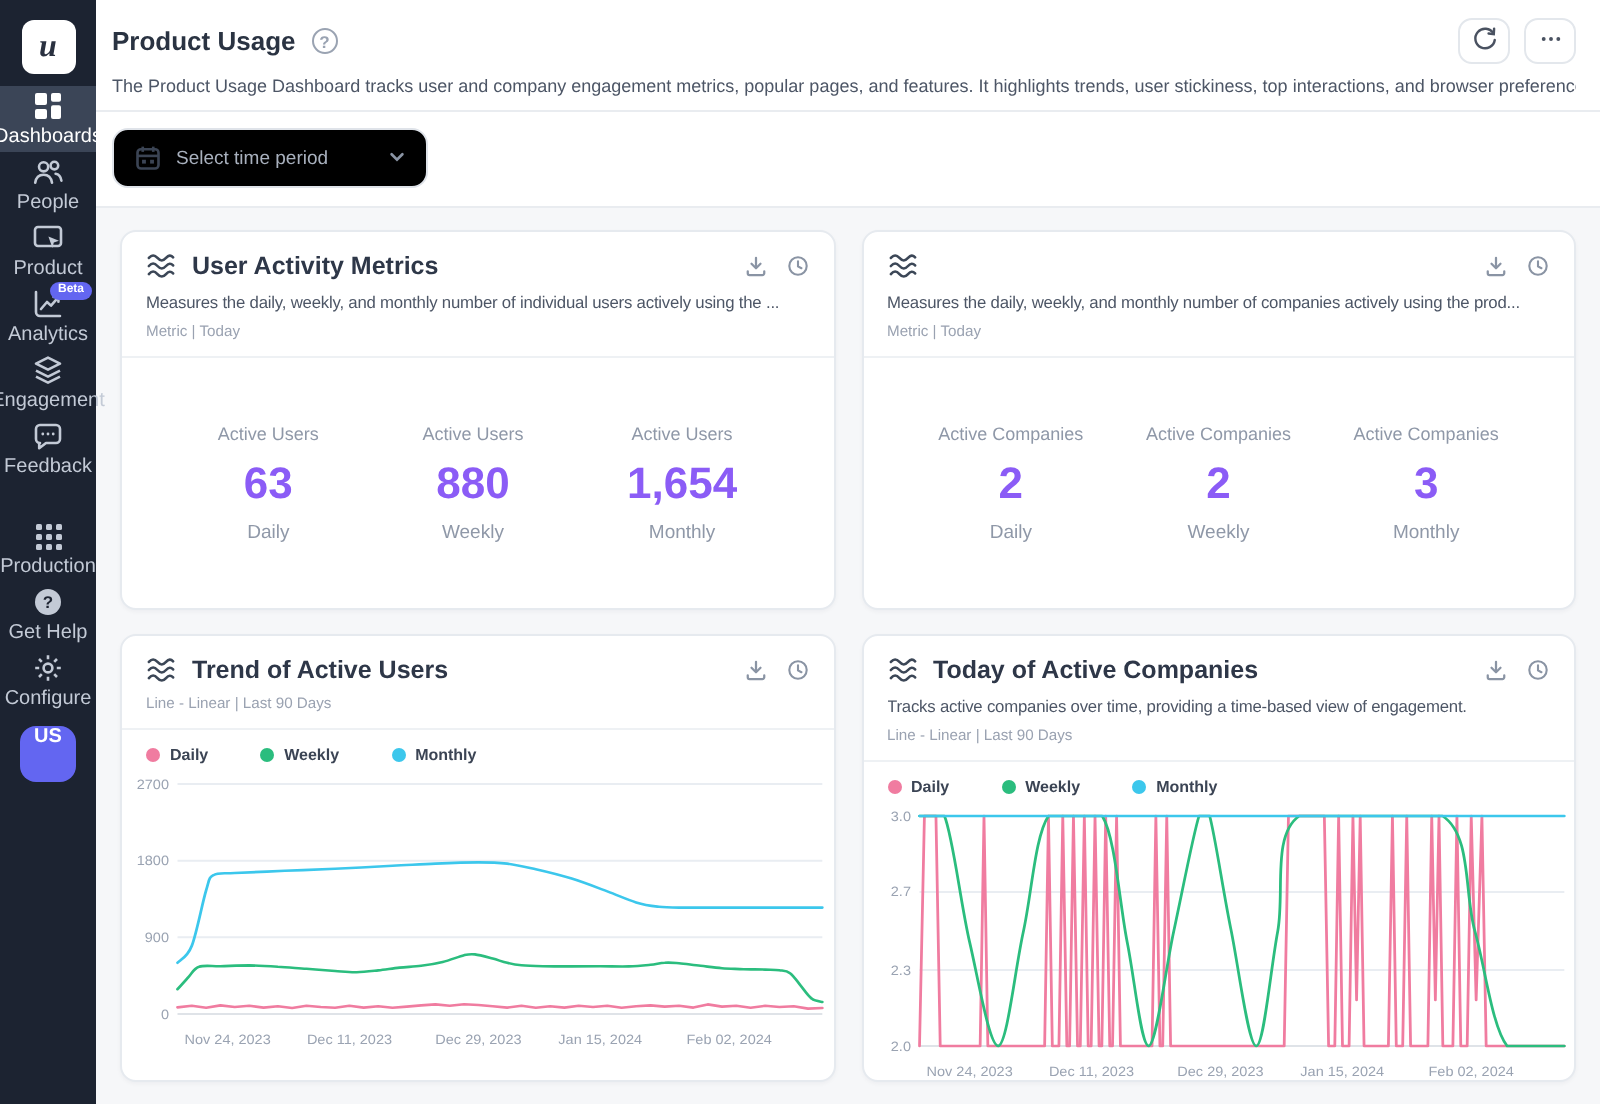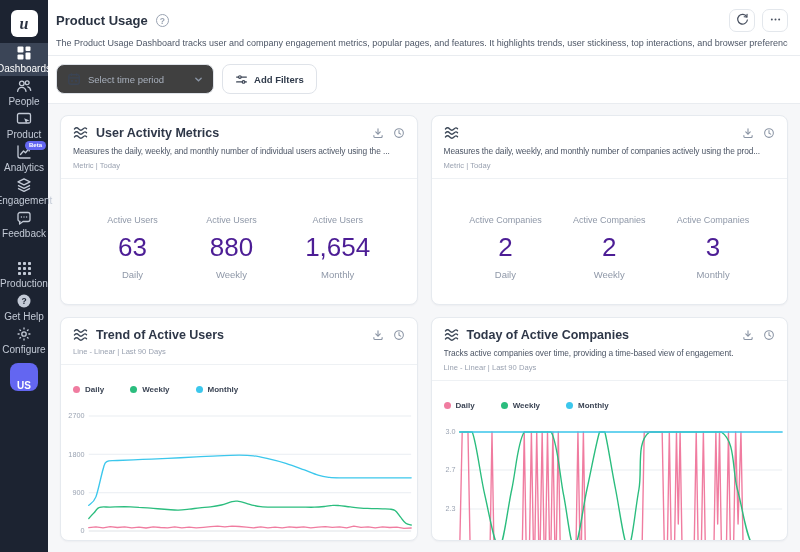--- a/index.html
+++ b/index.html
@@ -10,54 +10,54 @@
   .sidebar { width:48px; background:#1c2331; flex:0 0 48px; display:flex; flex-direction:column; align-items:stretch; }
   .logo { width:27px; height:27px; background:#ffffff; border-radius:6px; margin:10px auto 6px auto; display:flex; align-items:center; justify-content:center;
           font-family:"Liberation Serif", serif; font-style:italic; font-weight:bold; font-size:16px; color:#2a3140; cursor:pointer; }
   .nav-item { display:flex; flex-direction:column; align-items:center; justify-content:center; height:33px; cursor:pointer; color:#c3cad6; position:relative; }
   .nav-item.active { background:#3b4557; color:#ffffff; }
   .nav-icon { height:15px; display:flex; align-items:center; justify-content:center; position:relative; }
   .nav-icon svg { display:block; }
   .nav-label { font-size:10px; margin-top:2px; letter-spacing:0; white-space:nowrap; }
   .nav-group2 { margin-top:17px; }
   .beta-badge { position:absolute; top:-4px; left:9px; background:#6366f1; color:#fff; font-size:6px; font-weight:bold; padding:1px 4px; border-radius:6px; line-height:1.2; }
-  .avatar { width:28px; height:28px; border-radius:8px; background:#6366f1; color:#fff; font-size:10px; font-weight:bold; display:flex; align-items:flex-end; justify-content:center; margin:6px auto 0 auto; cursor:pointer; }
+  .avatar { width:28px; height:28px; border-radius:8px; background:#6366f1; color:#fff; font-size:10px; font-weight:bold; display:flex; align-items:flex-start; justify-content:center; margin:6px auto 0 auto; cursor:pointer; }
 
   
   .main { flex:1; display:flex; flex-direction:column; min-width:0; }
   .topbar { background:#ffffff; border-bottom:1px solid #e9ecf0; padding:9px 12px 7px 8px; }
   .title-row { display:flex; align-items:center; }
   .page-title { font-size:13px; font-weight:bold; color:#2a3342; }
   .help-circle { width:13px; height:13px; border:1px solid #9aa3b2; border-radius:50%; color:#9aa3b2; font-size:8.5px; font-weight:bold; display:inline-flex; align-items:center; justify-content:center; margin-left:8px; cursor:pointer; }
   .topbar-actions { margin-left:auto; display:flex; gap:7px; }
   .icon-btn { width:26px; height:23px; background:#fff; border:1px solid #e3e7ec; border-radius:7px; display:flex; align-items:center; justify-content:center; cursor:pointer; color:#4a5261; }
   .page-desc { font-size:9px; color:#4d5666; margin-top:6px; white-space:nowrap; overflow:hidden; }
 
   .filterbar { background:#ffffff; border-bottom:1px solid #e9ecf0; padding:8px 12px 9px 8px; display:flex; align-items:center; gap:8px; }
-  .time-select { display:inline-flex; align-items:center; height:30px; padding:0 10px; background:#404040; border:1px solid #dfe3e9; border-radius:8px; cursor:pointer; }
+  .time-select { display:inline-flex; align-items:center; height:30px; padding:0 10px; background:#000000; border:1px solid #dfe3e9; border-radius:8px; cursor:pointer; }
   .time-select .placeholder { font-size:9.5px; color:#a8b0bd; margin-left:7px; }
   .time-select .chev { margin-left:30px; color:#8a94a4; }
   .add-filters { display:inline-flex; align-items:center; gap:6px; height:30px; padding:0 12px; background:#fff; border:1px solid #dfe3e9; border-radius:8px; font-size:9.5px; font-weight:bold; color:#2f3a4a; cursor:pointer; }
 
   
   .content { flex:1; padding:11px 12px; display:grid; grid-template-columns:1fr 1fr; grid-template-rows:190px 1fr; gap:12px 13px; overflow:hidden; }
-  .card { background:#fff; border:1px solid #e6eaef; border-radius:8px; box-shadow:0 1px 2px rgba(16,24,40,.04); display:flex; flex-direction:column; min-width:0; overflow:hidden;gap:12px; }
+  .card { background:#fff; border:1px solid #e6eaef; border-radius:8px; box-shadow:0 1px 2px rgba(16,24,40,.04); display:flex; flex-direction:column; min-width:0; overflow:hidden; }
   .card-header { padding:10px 12px 8px 12px; border-bottom:1px solid #eef1f4; }
   .card-title-row { display:flex; align-items:center; }
   .card-title-icon { color:#3c4757; margin-right:8px; display:flex; }
   .card-title { font-size:12.5px; font-weight:bold; color:#2e3748; }
   .card-actions { margin-left:auto; display:flex; gap:9px; color:#8a94a4; }
   .card-actions span { cursor:pointer; display:flex; }
   .card-desc { font-size:8.4px; letter-spacing:-0.1px; color:#4d5666; margin-top:6px; white-space:nowrap; overflow:hidden; }
   .card-meta { font-size:7.6px; color:#9aa2b1; margin-top:5px; }
 
   .metrics { flex:1; display:flex; justify-content:space-around; align-items:center; padding:0 22px; }
   .metric { text-align:center; }
   .metric-label { font-size:9px; color:#8f98a8; }
-  .metric-value { font-size:26px; font-weight:400; color:#4c1d95; margin:7px 0 6px 0; }
+  .metric-value { font-size:22px; font-weight:700; color:#8b5cf6; margin:7px 0 6px 0; }
   .metric-period { font-size:9.5px; color:#8f98a8; }
 
   .legend { display:flex; align-items:center; gap:26px; padding:8px 12px 2px 12px; }
   .legend-item { display:flex; align-items:center; cursor:pointer; }
   .legend-dot { width:7px; height:7px; border-radius:50%; }
   .legend-label { font-size:8px; font-weight:bold; color:#3b4454; margin-left:5px; }
   .chart-wrap { flex:1; padding:2px 0 0 0; }
   .chart-wrap svg { display:block; width:100%; height:143px; }
 </style>
 </head>
@@ -216,31 +216,20 @@
               <rect x="9.2" y="9" width="2.2" height="2.2" fill="currentColor" stroke="none"></rect>
             </svg>
         </span>
         <span class="placeholder">Select time period</span>
         <span class="chev">
           <svg width="9" height="9" viewBox="0 0 10 10" fill="none" stroke="currentColor" stroke-width="1.5" stroke-linecap="round">
               <polyline points="2,3.5 5,6.5 8,3.5"></polyline>
             </svg>
         </span>
       </div>
-      <button class="add-filters">
-        <span style="display:flex;color:#3b4454;">
-          <svg width="13" height="13" viewBox="0 0 16 16" fill="none" stroke="currentColor" stroke-width="1.5" stroke-linecap="round">
-              <line x1="2" y1="5" x2="14" y2="5"></line>
-              <circle cx="6" cy="5" r="1.6" fill="#fff"></circle>
-              <line x1="2" y1="11" x2="14" y2="11"></line>
-              <circle cx="10.5" cy="11" r="1.6" fill="#fff"></circle>
-            </svg>
-        </span>
-        <span>Add Filters</span>
-      </button>
     </div>
 
     <div class="content">
 
       <section class="card">
         <div class="card-header">
           <div class="card-title-row">
             <span class="card-title-icon">
               <svg width="15" height="14" viewBox="0 0 16 15" fill="none" stroke="currentColor" stroke-width="1.4" stroke-linecap="round">
                   <path d="M1.5 3.2 c1.6-1.8 3-1.8 4.6 0 c1.6 1.8 3 1.8 4.6 0 c1.4-1.6 2.6-1.6 3.8-0.3"></path>

